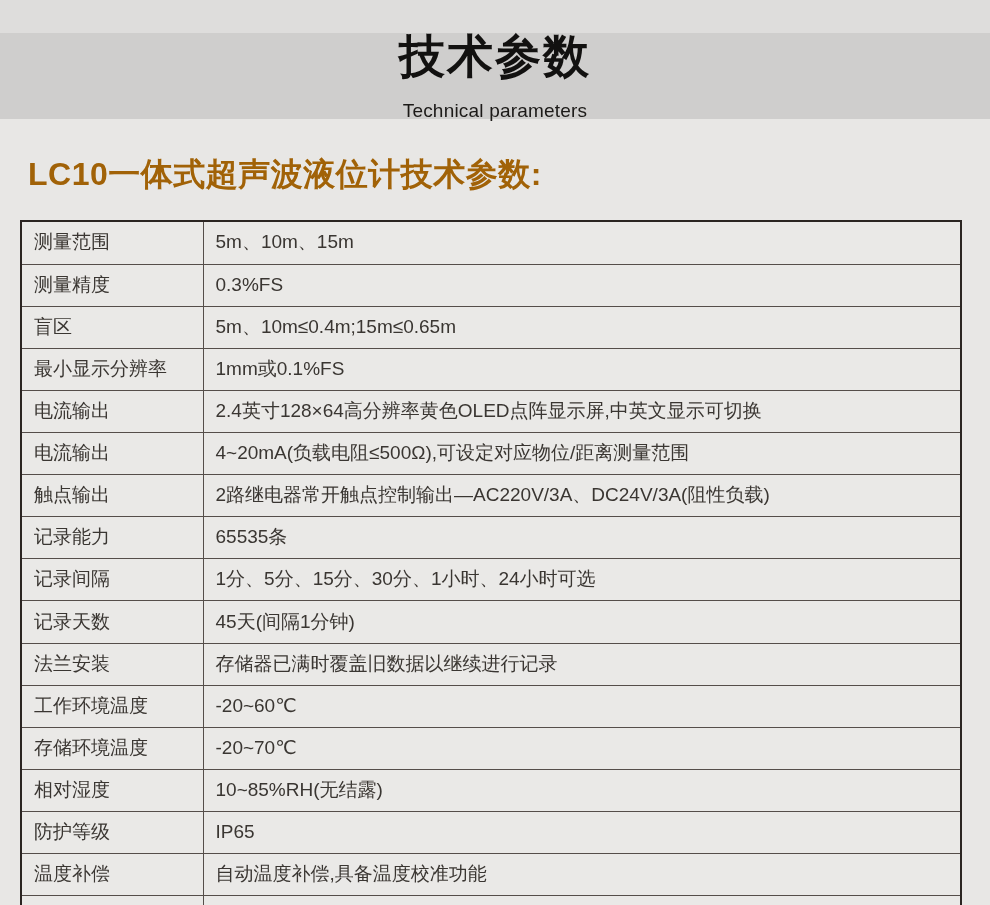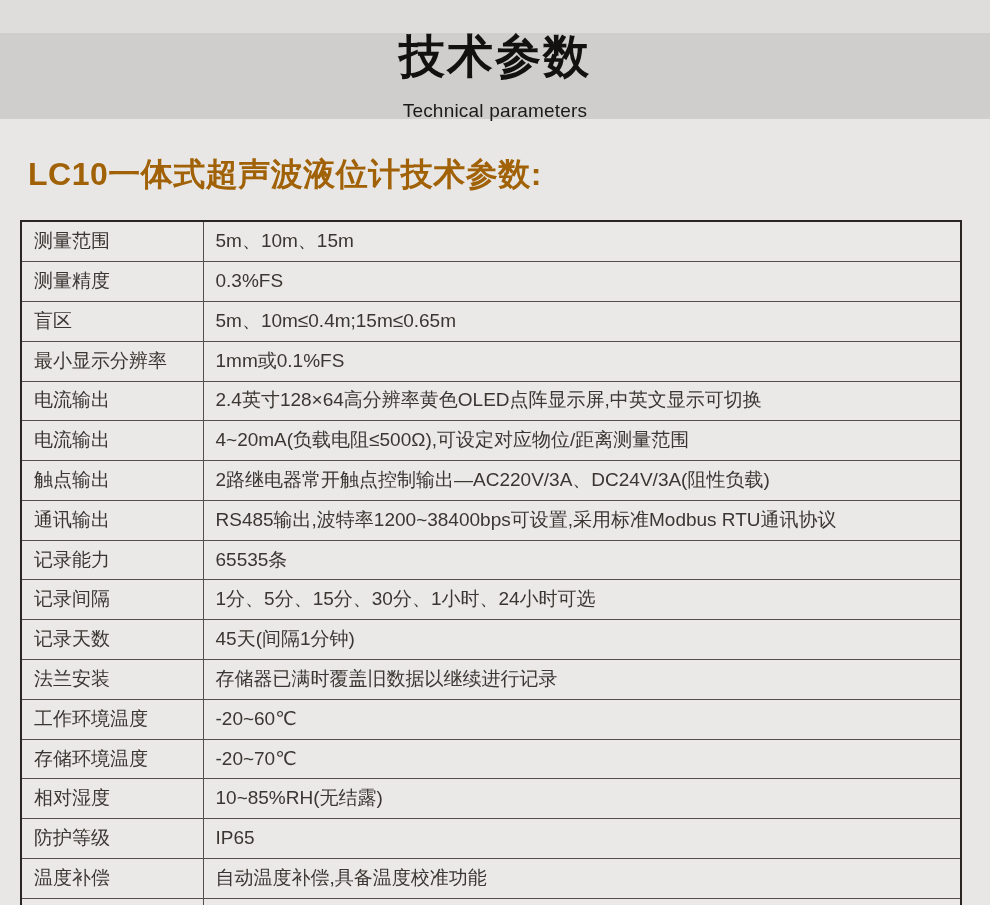--- a/index.html
+++ b/index.html
@@ -111,24 +111,20 @@
       </tr>
       <tr>
         <td>电流输出</td>
         <td>4~20mA(负载电阻≤500Ω),可设定对应物位/距离测量范围</td>
       </tr>
       <tr>
         <td>触点输出</td>
         <td>2路继电器常开触点控制输出—AC220V/3A、DC24V/3A(阻性负载)</td>
       </tr>
       <tr>
-        <td>通讯输出</td>
-        <td>RS485输出,波特率1200~38400bps可设置,采用标准Modbus RTU通讯协议</td>
-      </tr>
-      <tr>
         <td>记录能力</td>
         <td>65535条</td>
       </tr>
       <tr>
         <td>记录间隔</td>
         <td>1分、5分、15分、30分、1小时、24小时可选</td>
       </tr>
       <tr>
         <td>记录天数</td>
         <td>45天(间隔1分钟)</td>

